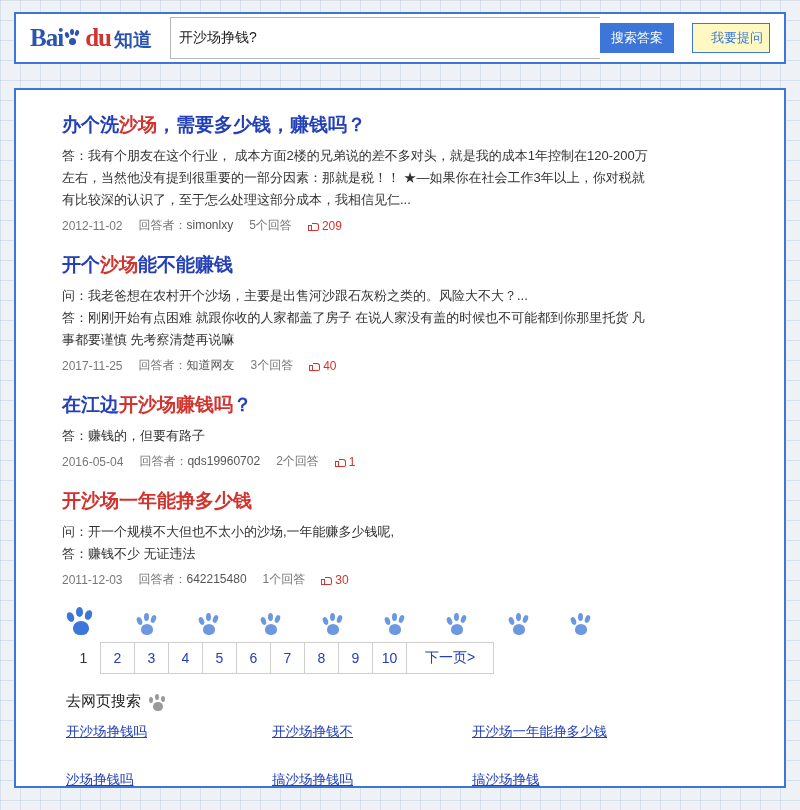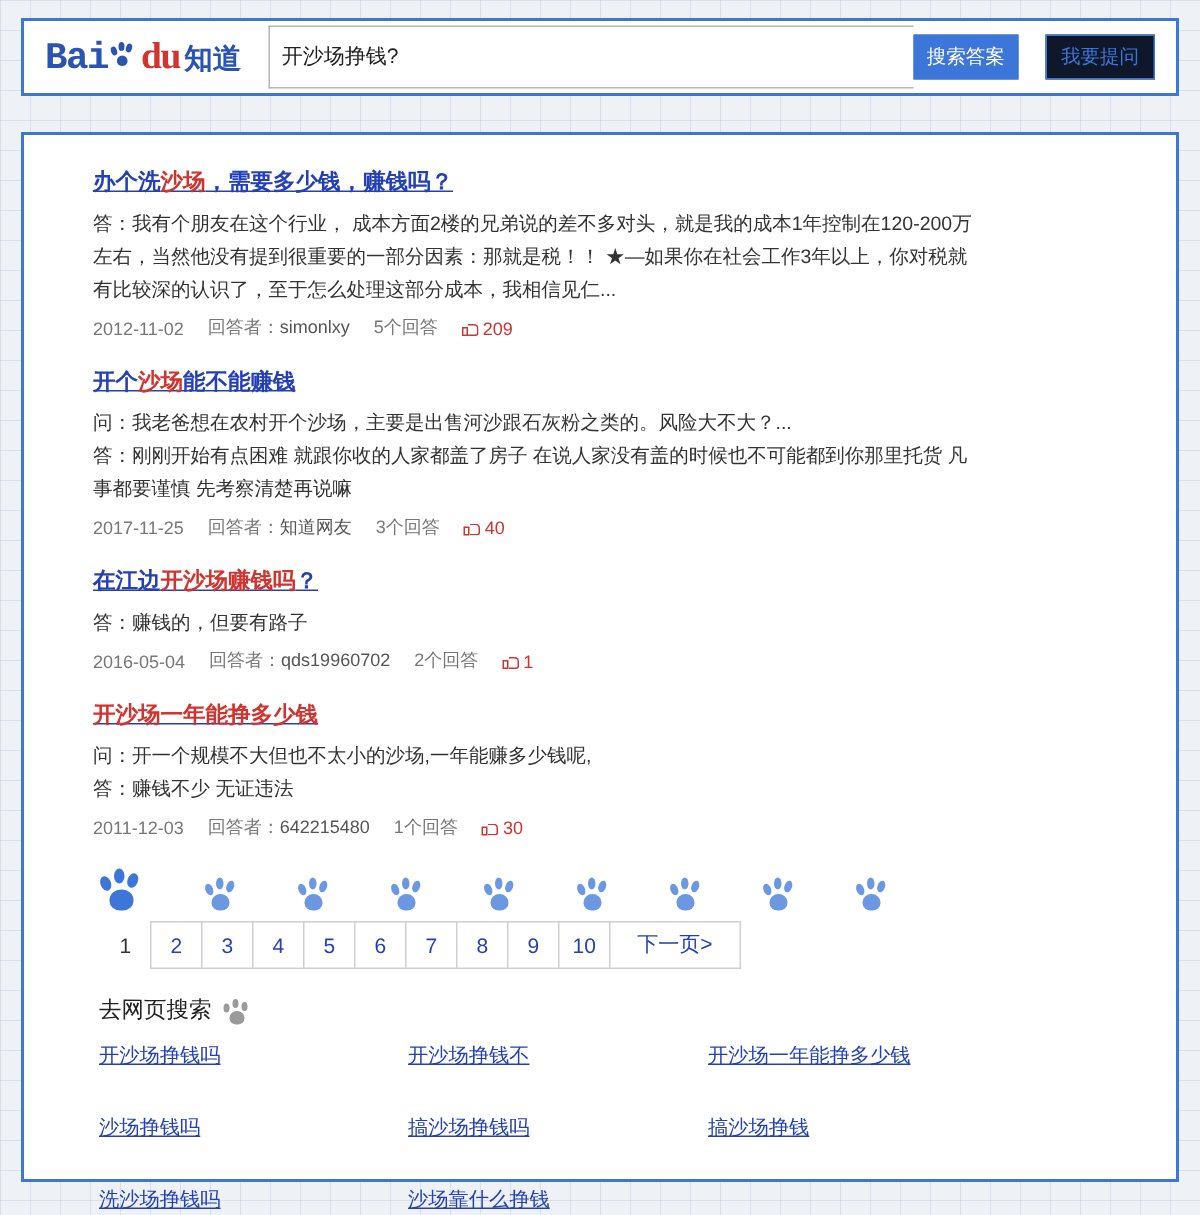--- a/index.html
+++ b/index.html
@@ -46,21 +46,21 @@
     padding: 0 14px;
   }
   .logo {
     display: flex;
     align-items: baseline;
     margin-right: 18px;
     white-space: nowrap;
     cursor: pointer;
   }
   .logo .bai {
-    font-family: Liberation Mono, monospace;
+    font-family: Liberation Serif, serif;
     font-size: 25px;
     font-weight: bold;
     color: #2b53b0;
     letter-spacing: -1px;
   }
   .logo .du {
     font-family: "Liberation Serif", serif;
     font-size: 25px;
     font-weight: bold;
     color: #d1332e;
@@ -110,48 +110,48 @@
     border: 1px solid #3b76d8;
     font-size: 13px;
     cursor: pointer;
     box-sizing: border-box;
     font-family: Liberation Sans, sans-serif;
   }
   .ask-btn {
     margin-left: 18px;
     width: 84px;
     height: 30px;
-    background: #0f172a;
+    background: #fef9c3;
     color: #3b76d8;
     border: 1px solid #3b76d8;
     font-size: 13px;
     cursor: pointer;
     box-sizing: border-box;
     font-family: "Liberation Sans", sans-serif;
+    text-align: right;
   }
 
   
   .main-box {
     position: absolute;
     left: 14px;
     top: 88px;
     width: 772px;
     height: 700px;
     background: #ffffff;
     border: 2px solid #3b76d8;
     box-sizing: border-box;
     padding: 22px 30px 0 46px;
   }
   .result {
     margin-bottom: 18px;
   }
   .result-title {
-    font-size: 15px;
+    font-size: 19px;
     color: #2440b8;
-    text-decoration: underline;
     cursor: pointer;
     font-weight: bold;
     margin: 0 0 6px 0;
     display: inline-block;
   }
   .result-title .hl { color: #d1332e; }
   .line {
     font-size: 13px;
     line-height: 20px;
     color: #333;

